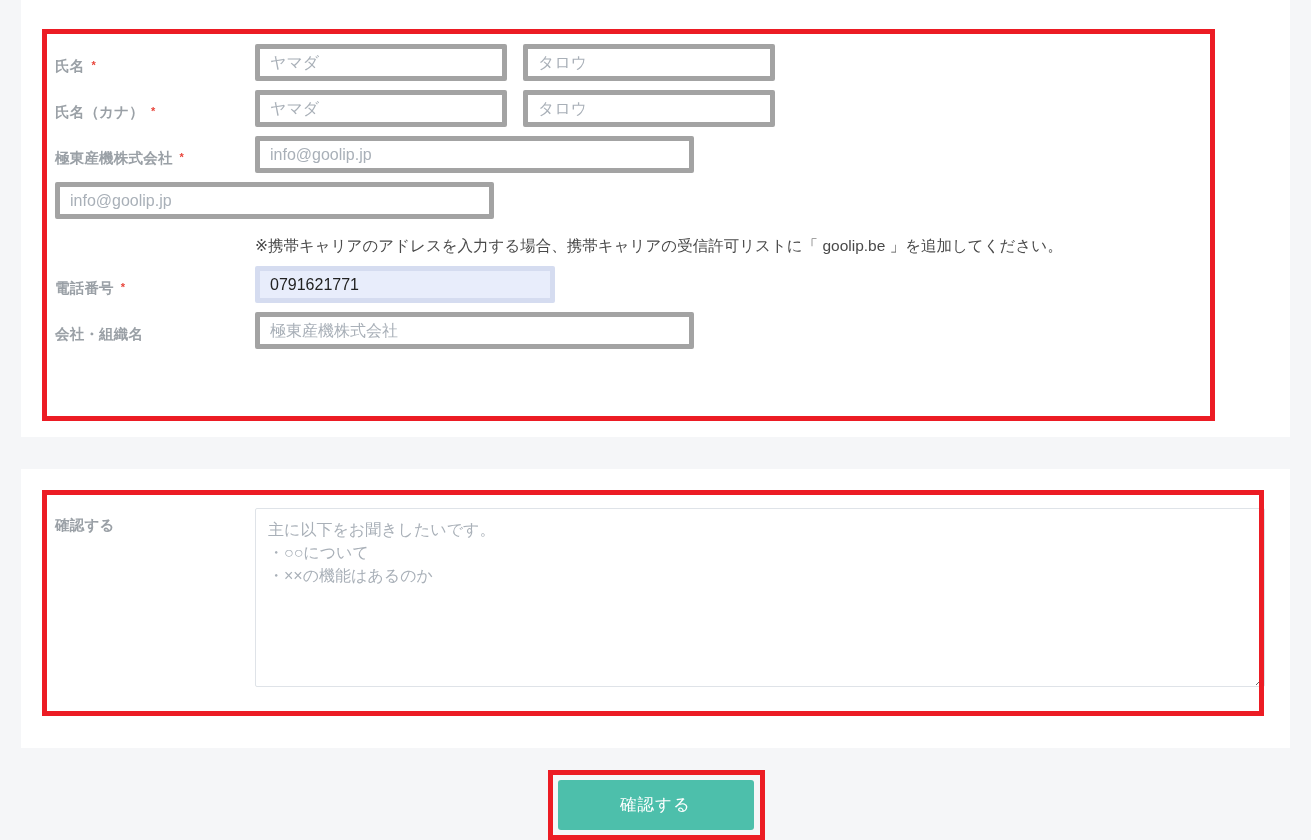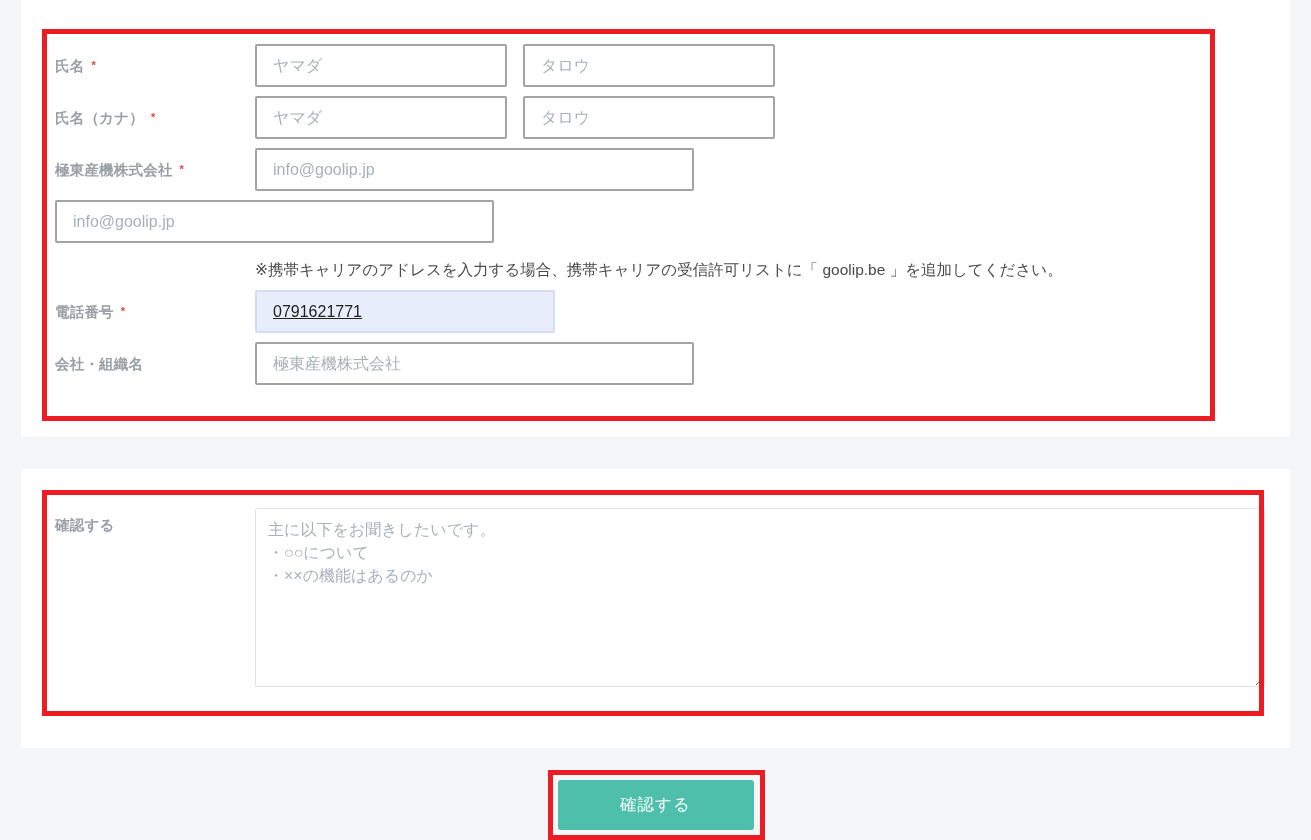--- a/index.html
+++ b/index.html
@@ -98,43 +98,42 @@
   }
   .row-fields {
     flex: 1 1 auto;
     display: flex;
     gap: 16px;
   }
 
   
   .txt {
     box-sizing: border-box;
-    height: 43px;
-    border: 2px solid #a3a3a3;
+    height: 37px;
+    border: 5px solid #a3a3a3;
     border-radius: 2px;
     background: #ffffff;
-    padding: 0 16px;
+    padding: 0 10px;
     font-size: 16px;
     font-family: "Liberation Sans", "DejaVu Sans", sans-serif;
     color: #4a4a4a;
     outline: none;
   }
   .txt::placeholder {
     color: #a9b0b8;
     opacity: 1;
   }
   .w-half { width: 252px; }
   .w-wide { width: 439px; }
   .w-phone { width: 300px; }
 
   .txt.autofilled {
     background: #e8edfb;
     border-color: #d5dcf0;
     color: #222222;
-    text-decoration: underline;
   }
 
   .note {
     font-size: 15.5px;
     color: #4a4a4a;
     line-height: 1.5;
     padding-top: 6px;
     white-space: nowrap;
   }
   .note-row .row-label { padding-top: 0; }

